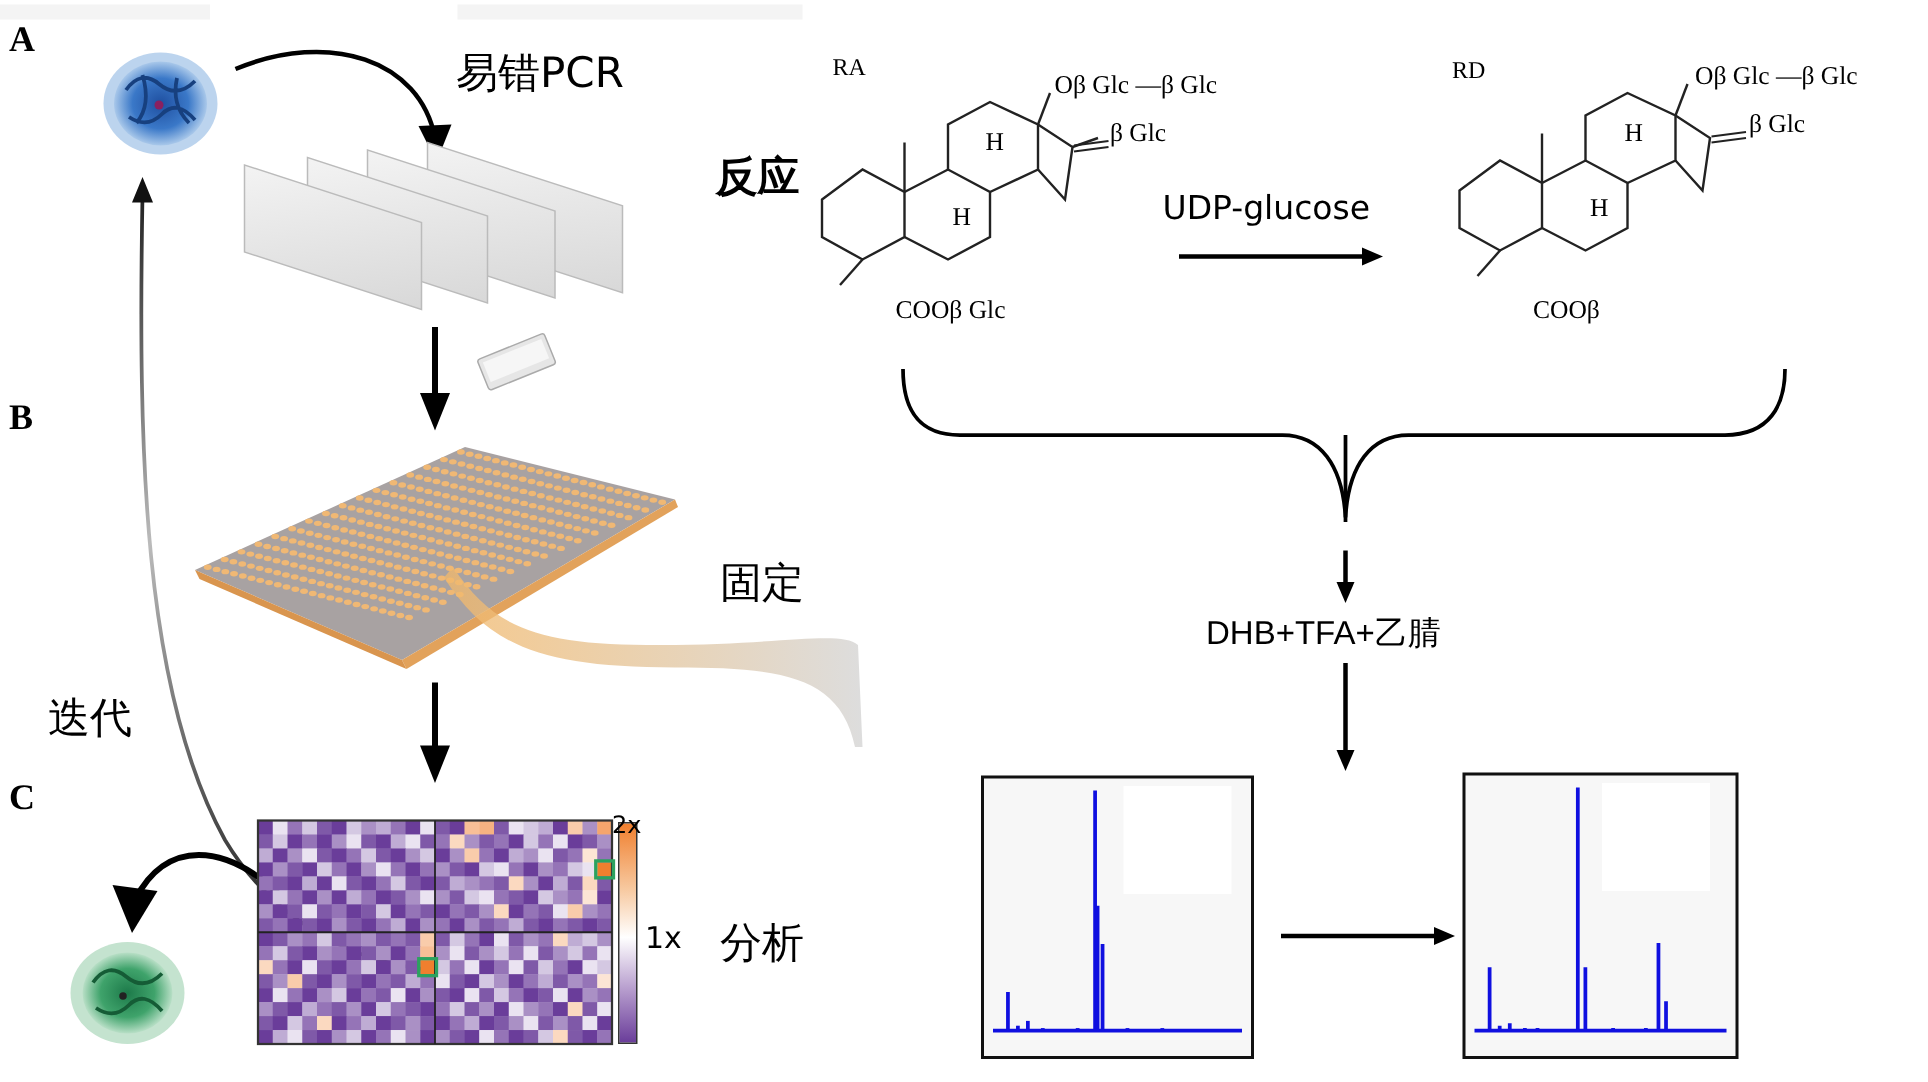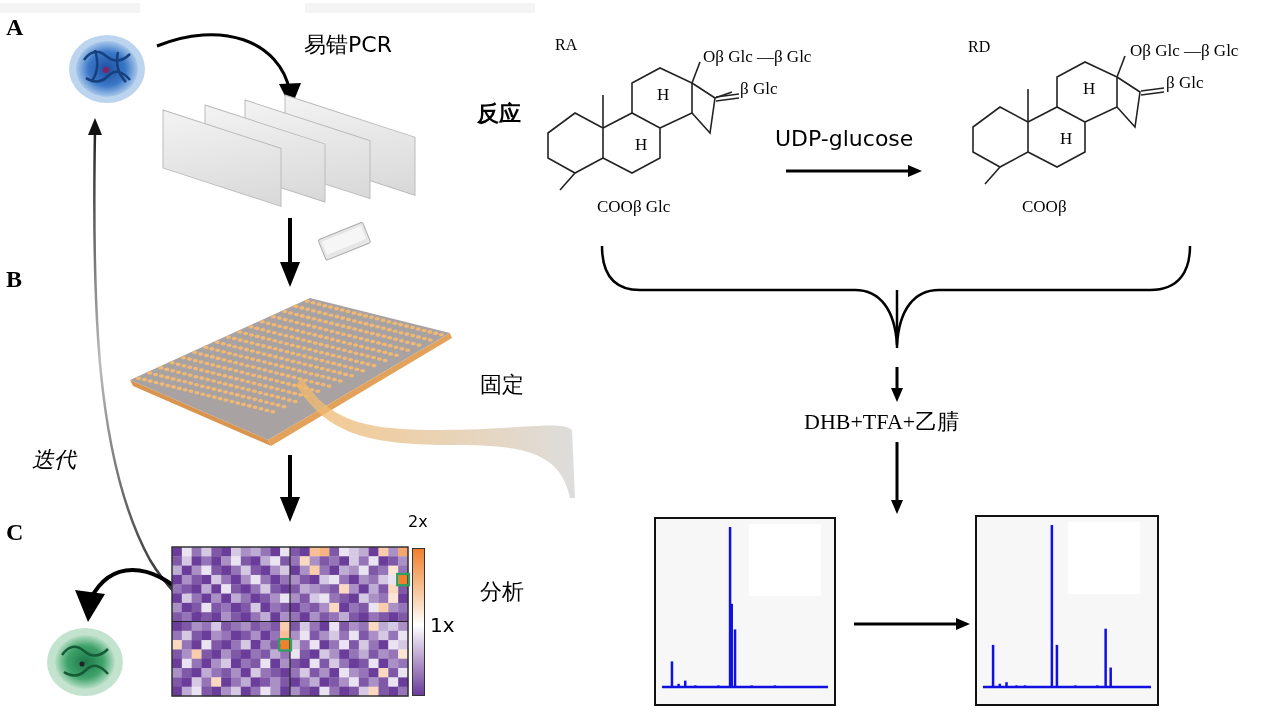--- a/index.html
+++ b/index.html
@@ -1,41 +1,41 @@
 <!DOCTYPE html>
 <html><head>
 <meta charset="utf-8">
 <style>
   * { margin: 0; padding: 0; box-sizing: border-box; }
   html, body { width: 1285px; height: 721px; background: #ffffff; overflow: hidden; }
   body { position: relative; font-family: "DejaVu Sans", sans-serif; color: #000; }
   .abs { position: absolute; }
   .panel-letter { font-family: "Liberation Serif", serif; font-weight: bold; font-size: 24px; }
-  .cn-label { font-family: "DejaVu Sans", sans-serif; font-size: 22px; }
-  .latin-label { font-family: Liberation Serif, serif; font-size: 22px; }
+  .cn-label { font-family: "DejaVu Sans", sans-serif; font-size: 28px; }
+  .latin-label { font-family: Liberation Sans, sans-serif; font-size: 22px; }
   .faint-bar { position: absolute; background: #f4f4f4; height: 10px; }
   svg text { font-family: "Liberation Serif", serif; }
   .spectrum { position: absolute; border: 2px solid #111; background: #f7f7f7; }
   .spectrum .inset { position: absolute; background: #ffffff; }
 </style>
 </head>
 <body>
 
 <div class="faint-bar" style="left:0;top:3px;width:140px;"></div>
 <div class="faint-bar" style="left:305px;top:3px;width:230px;"></div>
 
 <div class="abs panel-letter" style="left:6px;top:14px;">A</div>
 <div class="abs panel-letter" style="left:6px;top:266px;">B</div>
 <div class="abs panel-letter" style="left:6px;top:519px;">C</div>
 
 <div class="abs cn-label" style="left:304px;top:30px;">易错PCR</div>
 <div class="abs cn-label" style="left:477px;top:99px;font-weight:bold;">反应</div>
 <div class="abs cn-label" style="left:480px;top:370px;">固定</div>
-<div class="abs cn-label" style="left:32px;top:445px;font-style:italic;">迭代</div>
-<div class="abs cn-label" style="left:480px;top:577px;">分析</div>
+<div class="abs cn-label" style="left:32px;top:460px;">迭代</div>
+<div class="abs cn-label" style="left:480px;top:610px;">分析</div>
 
 <svg class="abs" width="580" height="721" style="left:0;top:0;">
   <defs>
     <radialGradient id="protBlue" cx="50%" cy="50%" r="50%">
       <stop offset="0%" stop-color="#1f4fa0"></stop>
       <stop offset="60%" stop-color="#3a78c8"></stop>
       <stop offset="100%" stop-color="#a9c8ea"></stop>
     </radialGradient>
     <radialGradient id="protGreen" cx="50%" cy="50%" r="50%">
       <stop offset="0%" stop-color="#1d7a4a"></stop>
@@ -887,21 +887,21 @@
     <rect x="228.33" y="141.69" width="10.13" height="9.61" fill="rgb(106,61,154)"></rect>
     <rect x="238.17" y="141.69" width="10.13" height="9.61" fill="rgb(149,116,183)"></rect>
     <rect x="12" y="2" width="236" height="149" fill="none" stroke="#333" stroke-width="1.5"></rect>
     <line x1="130" x2="130" y1="2" y2="151" stroke="#222" stroke-width="1.2"></line>
     <line x1="12" x2="248" y1="76.5" y2="76.5" stroke="#222" stroke-width="1.2"></line>
     <rect x="237.17" y="28.94" width="11.83" height="11.31" fill="none" stroke="#2ca25f" stroke-width="2.2"></rect>
     <rect x="119.17" y="94.13" width="11.83" height="11.31" fill="none" stroke="#2ca25f" stroke-width="2.2"></rect>
   </svg>
 
 <div class="abs" style="left:412px;top:548px;width:13px;height:148px;border:1.5px solid #333;background:linear-gradient(to bottom,#f07f2e 0%,#f7c9a0 30%,#ffffff 52%,#b9a0cf 75%,#6a3d9a 100%);"></div>
-<div class="abs" style="left:408px;top:512px;font-size:16px;text-align:center;">2x</div>
+<div class="abs" style="left:408px;top:540px;font-size:16px;text-align:center;">2x</div>
 <div class="abs" style="left:430px;top:613px;font-size:20px;">1x</div>
 
 <svg class="abs" width="740" height="230" style="left:540px;top:20px;">
 
   <g fill="none" stroke="#222" stroke-width="1.6">
     <path d="M8,113 L35,93 L63,108 L63,138 L35,153 L8,138 Z"></path>
     <path d="M63,108 L92,93 L120,108 L120,138 L92,153 L63,138"></path>
     <path d="M92,93 L92,63 L120,48 L152,63 L152,93 L120,108"></path>
     <path d="M152,63 L175,78 L170,113 L152,93"></path>
     <path d="M175,78 L192,72"></path>

